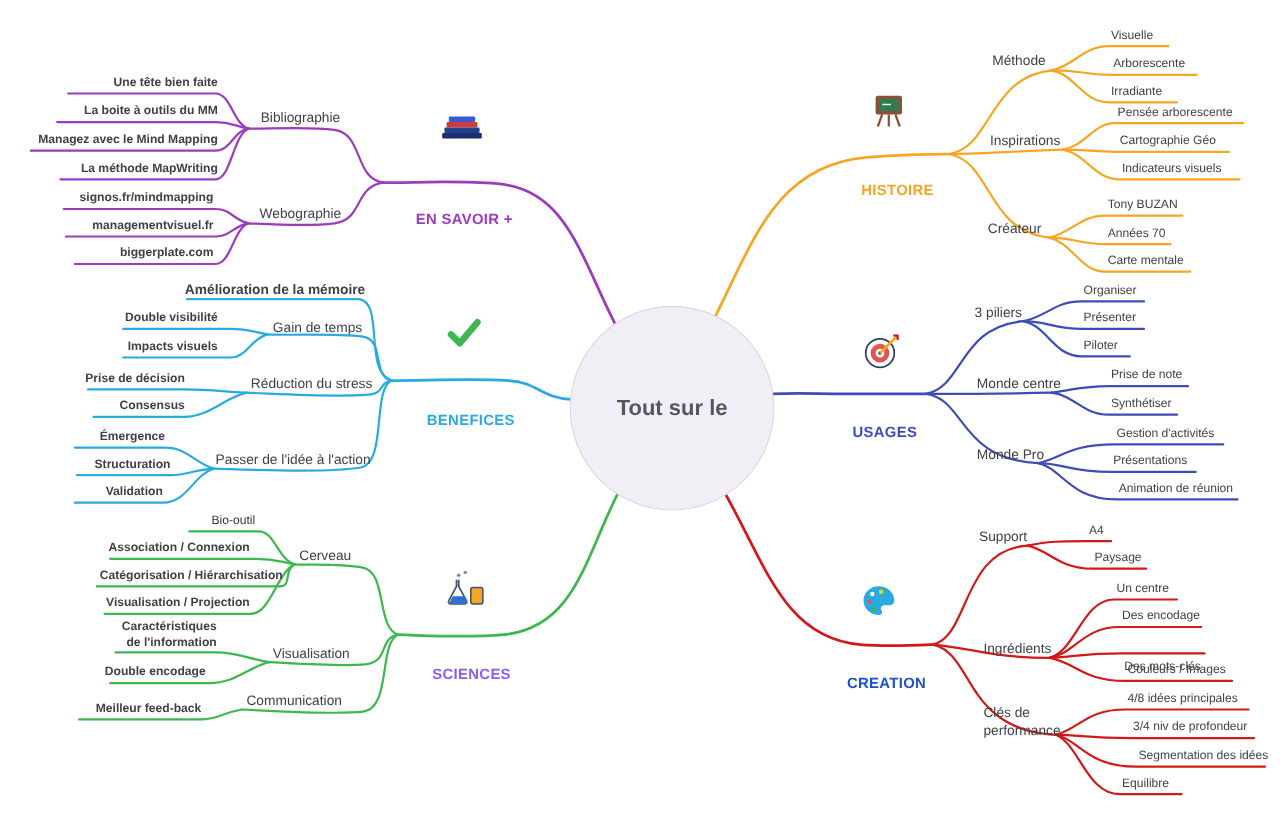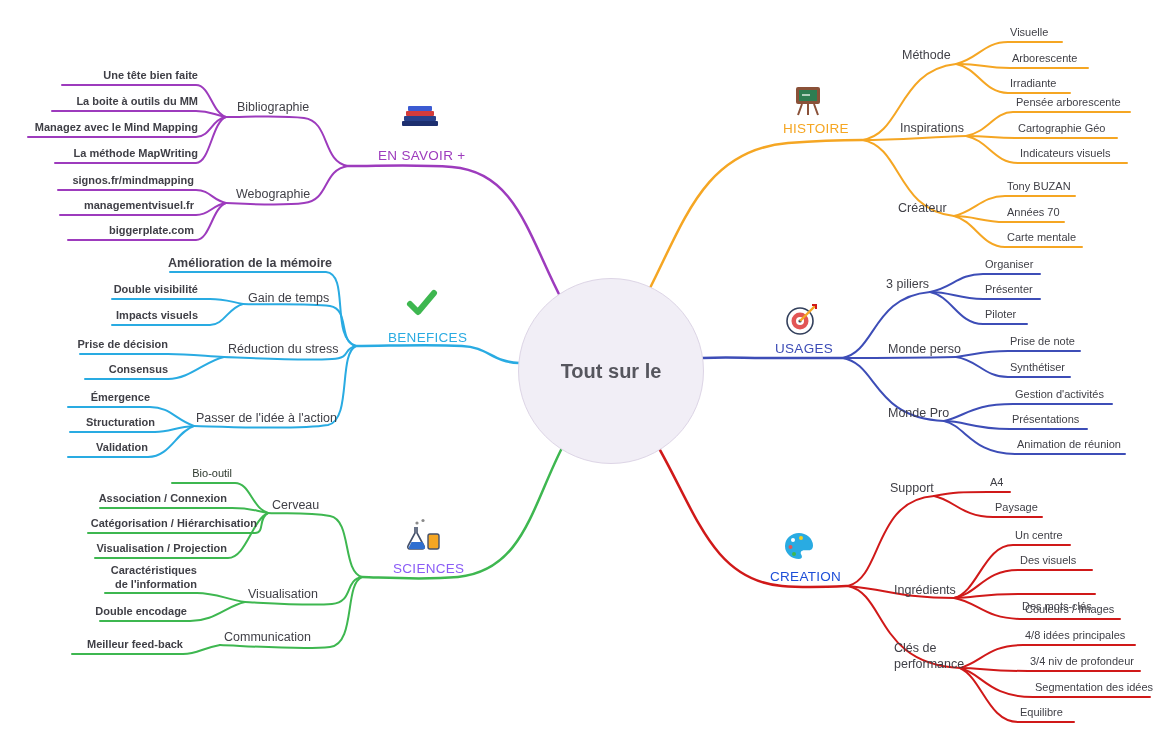--- a/index.html
+++ b/index.html
@@ -3,22 +3,22 @@
 <meta charset="utf-8">
 <style>
   html,body{margin:0;padding:0;background:#ffffff;}
   .stage{position:relative;width:1170px;height:745px;overflow:hidden;
          font-family:"Liberation Sans",sans-serif;background:#ffffff;}
   .stage svg.wires{position:absolute;left:0;top:0;z-index:1;}
   .center-node{position:absolute;left:518px;top:278px;width:184px;height:184px;
     border-radius:50%;background:#f1eef6;border:1px solid #ddd5e6;z-index:2;
     display:flex;flex-direction:column;align-items:center;justify-content:center;
     font-size:20px;font-weight:bold;color:#56565e;line-height:26px;text-align:center;}
-  .main-label{position:absolute;z-index:3;font-size:13.5px;font-weight:normal;
-    letter-spacing:.3px;white-space:nowrap;line-height:17px;}
+  .main-label{position:absolute;z-index:3;font-size:13.5px;font-weight:bold;
+    letter-spacing:.3px;white-space:nowrap;line-height:17px;margin-top:44px;}
   .node{position:absolute;z-index:3;font-size:12.5px;color:#3f3f46;
     white-space:nowrap;line-height:16px;}
   .leaf{position:absolute;z-index:3;font-size:11px;color:#3f3f46;
     white-space:nowrap;line-height:14px;}
   .l{text-align:right;font-weight:bold;}
   .wrap{white-space:normal;}
   .bold-dark{font-weight:normal;color:#2f3a2f;}
   .icon{position:absolute;z-index:3;}
   .c0{color:#9d3bbd}.c1{color:#29abe2}.c2{color:#8b5cf6}
   .c3{color:#f5a623}.c4{color:#3d4db7}.c5{color:#1d4ed8}
@@ -227,21 +227,21 @@
       <path d="M27 3 L31 3 L31 7" stroke="#d01919" stroke-width="2" fill="none"></path>
     </svg>
   </span>
   <div class="main-label c4" style="left:775px;top:340px">USAGES</div>
 
   <div class="node" style="left:886px;top:276px">3 piliers</div>
   <div class="leaf" style="left:985px;top:257px">Organiser</div>
   <div class="leaf" style="left:985px;top:282px">Présenter</div>
   <div class="leaf" style="left:985px;top:307px">Piloter</div>
 
-  <div class="node" style="left:888px;top:341px">Monde perso</div>
+  <div class="node" style="left:888px;top:341px">Monde centre</div>
   <div class="leaf" style="left:1010px;top:334px">Prise de note</div>
   <div class="leaf" style="left:1010px;top:360px">Synthétiser</div>
 
   <div class="node" style="left:888px;top:405px">Monde Pro</div>
   <div class="leaf" style="left:1015px;top:387px">Gestion d'activités</div>
   <div class="leaf" style="left:1012px;top:412px">Présentations</div>
   <div class="leaf" style="left:1017px;top:437px">Animation de réunion</div>
 
   <span class="icon" style="left:783px;top:531px">
     <svg width="34" height="32" viewBox="0 0 34 32">
@@ -253,21 +253,21 @@
     </svg>
   </span>
   <div class="main-label c5" style="left:770px;top:568px">CREATION</div>
 
   <div class="node" style="left:890px;top:480px">Support</div>
   <div class="leaf" style="left:990px;top:475px">A4</div>
   <div class="leaf" style="left:995px;top:500px">Paysage</div>
 
   <div class="node" style="left:894px;top:582px">Ingrédients</div>
   <div class="leaf" style="left:1015px;top:528px">Un centre</div>
-  <div class="leaf" style="left:1020px;top:553px">Des visuels</div>
+  <div class="leaf" style="left:1020px;top:553px">Des encodage</div>
   <div class="leaf" style="left:1022px;top:599px">Des mots-clés</div>
   <div class="leaf" style="left:1025px;top:602px">Couleurs / Images</div>
 
   <div class="node wrap" style="left:894px;top:640px;width:78px">Clés de performance</div>
   <div class="leaf" style="left:1025px;top:628px">4/8 idées principales</div>
   <div class="leaf" style="left:1030px;top:654px">3/4 niv de profondeur</div>
   <div class="leaf" style="left:1035px;top:680px">Segmentation des idées</div>
   <div class="leaf" style="left:1020px;top:705px">Equilibre</div>
 
 </div>

